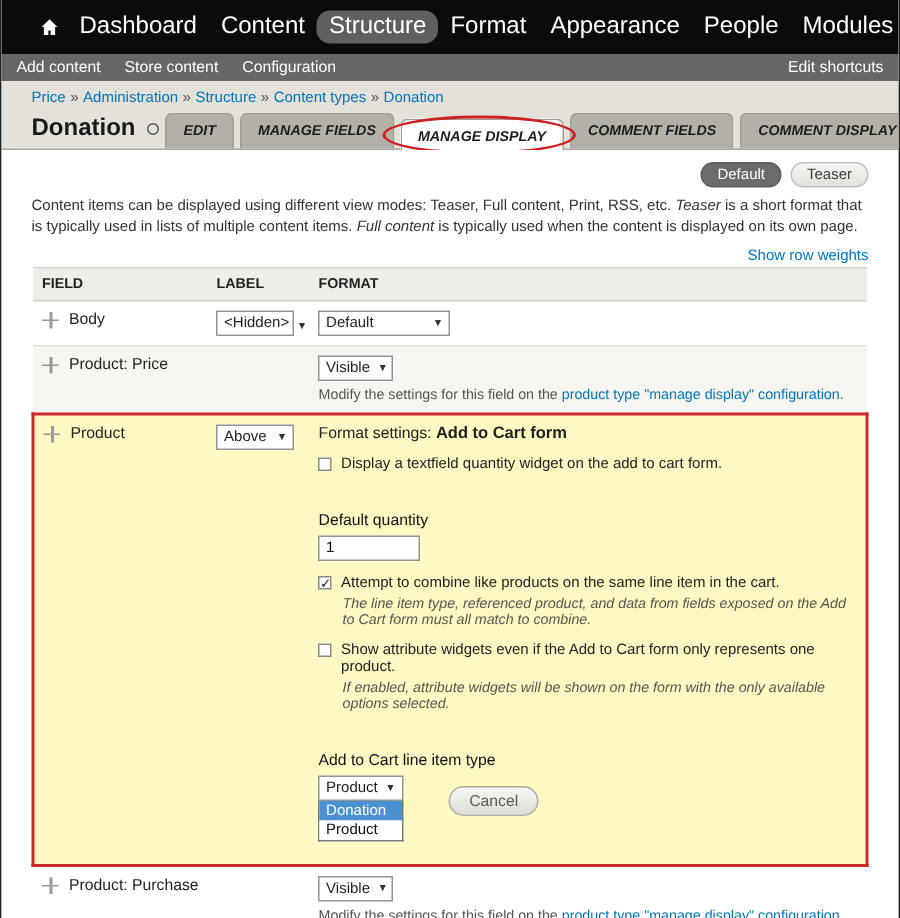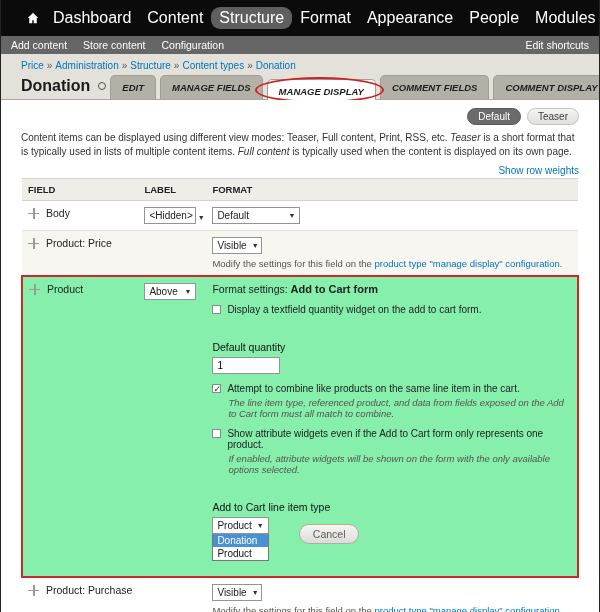--- a/index.html
+++ b/index.html
@@ -59,21 +59,21 @@
   .drag::after { content:""; position:absolute; top:5px; left:0; height:1.5px; width:11px; background:#9a9a96; }
 
   .fake-select { display:inline-flex; align-items:center; justify-content:space-between; background:#fff; border:1px solid #949490; padding:2px 4px; font-size:10px; color:#222; cursor:default; }
   .fake-select .arrow { font-size:7px; color:#333; margin-left:5px; }
   .w-hidden { width:52px;align-items:flex-end; } .w-default { width:88px; } .w-visible { width:50px; } .w-above { width:52px; } .w-product { width:52px; }
 
   .helper { font-size:9.5px; color:#56544e; margin-top:4px; }
   .helper a { color:#0074bd; text-decoration:none; }
 
   
-  tr.product-row td { background:#86efac; border-top:2px solid #cc2929; border-bottom:2px solid #cc2929; }
+  tr.product-row td { background:#fef9c3; border-top:2px solid #cc2929; border-bottom:2px solid #cc2929; }
   tr.product-row td:first-child { border-left:2px solid #cc2929; }
   tr.product-row td:last-child { border-right:2px solid #cc2929; }
   .fmt-title { font-size:10.5px; color:#222; }
   .fmt-title b { font-size:11px; }
   .cb-row { display:flex; align-items:flex-start; margin-top:9px; font-size:10px; color:#222; }
   .checkbox { width:9px; height:9px; background:#fff; border:1px solid #8a8a86; margin:1px 6px 0 0; flex-shrink:0; font-size:9px; line-height:8px; text-align:center; color:#222; }
   .checkbox.checked::before { content:"✓"; }
   .cb-help { font-size:9.5px; color:#56544e; margin:3px 0 0 16px;font-style:italic; }
   .qty-label, .li-label { font-weight:normal; font-size:10.5px; margin-top:26px; color:#111; }
   input.qty { width:68px; border:1px solid #949490; font-size:10px; padding:2px 4px; margin-top:4px; font-family:"Liberation Sans", sans-serif; }

